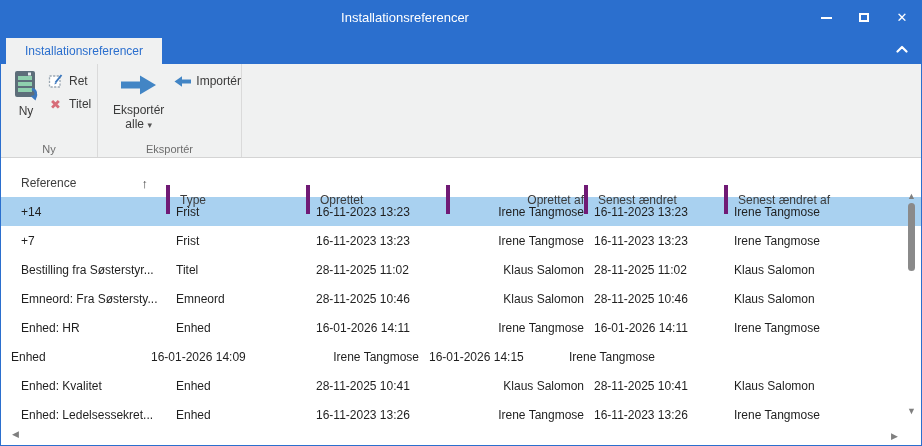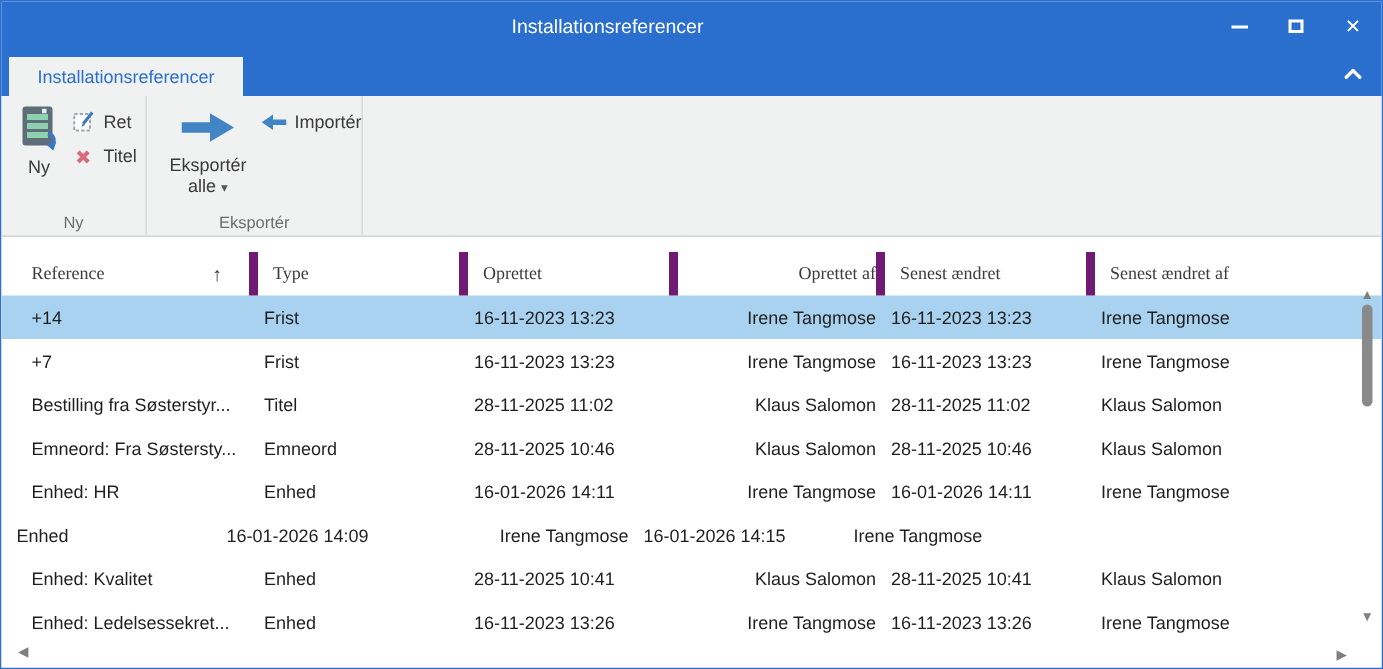--- a/index.html
+++ b/index.html
@@ -40,22 +40,22 @@
 
   .smallcol { display:flex; flex-direction:column; padding-top:9px; gap:7px; }
   .smallbtn { display:flex; align-items:center; gap:5px; color:#3a3a3a; }
   .smallbtn .sicon { width:17px; height:16px; display:flex; align-items:center; justify-content:center; }
   .x-glyph { color:#d76d79; font-size:13px; font-weight:bold; line-height:1; }
   .btn-importer { padding-top:9px; margin-left:8px; align-items:flex-start; }
 
   
   .table-area { flex:1 1 auto; position:relative; background:#fff; overflow:hidden; }
   .thead { display:flex; height:29px; margin-top:10px; }
-  .hcell { height:100%; display:flex; align-items:center; position:relative; color:#3c3c3c;font-family:Liberation Serif, serif; }
-  .hcell + .hcell { border-left:6px solid #701a75; }
+  .hcell { height:100%; display:flex; align-items:center; position:relative; color:#3c3c3c; }
+  .hcell + .hcell { border-left:4px solid #701a75;margin-top:17px; }
   .sort-arrow { position:absolute; right:18px; top:50%; transform:translateY(-50%); color:#3c3c3c; font-size:13px; }
   .trow { display:flex; height:29px; }
   .trow.selected { background:#a9d1f0; }
   .tcell { display:flex; align-items:center; overflow:hidden; white-space:nowrap; color:#1f1f1f; }
   .c0 { width:165px; padding-left:20px; }
   .c1 { width:140px; padding-left:10px; }
   .c2 { width:140px; padding-left:10px; }
   .c3 { width:138px; padding-left:10px;justify-content:flex-end; }
   .c4 { width:140px; padding-left:10px; }
   .c5 { flex:1; padding-left:10px; }

